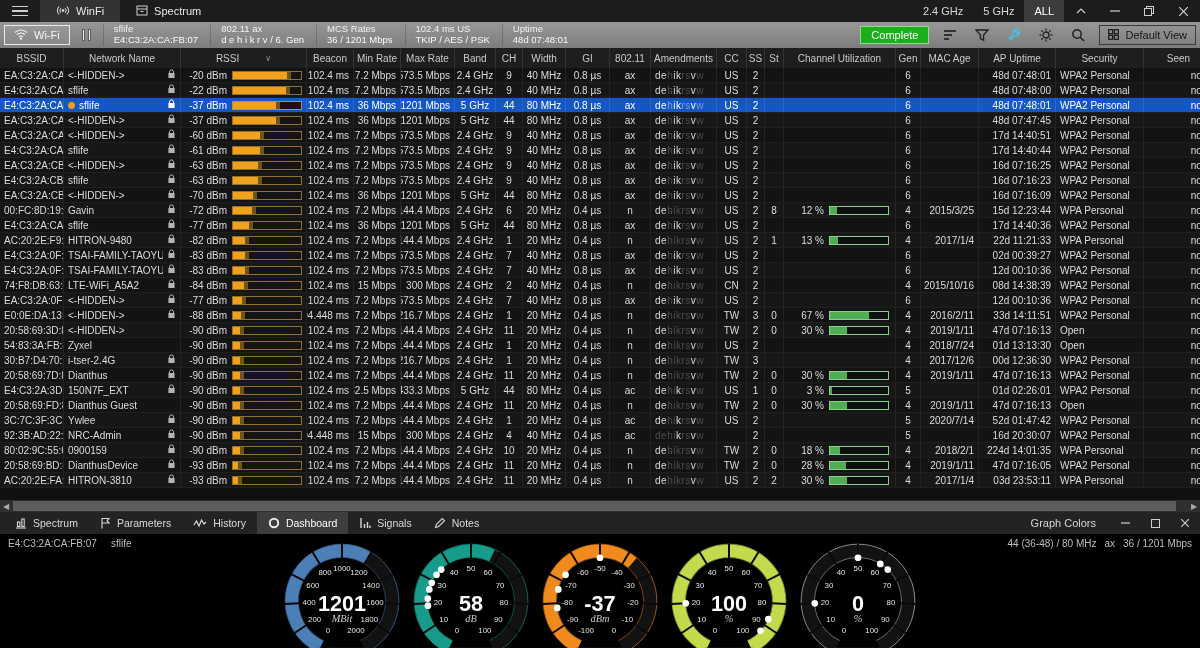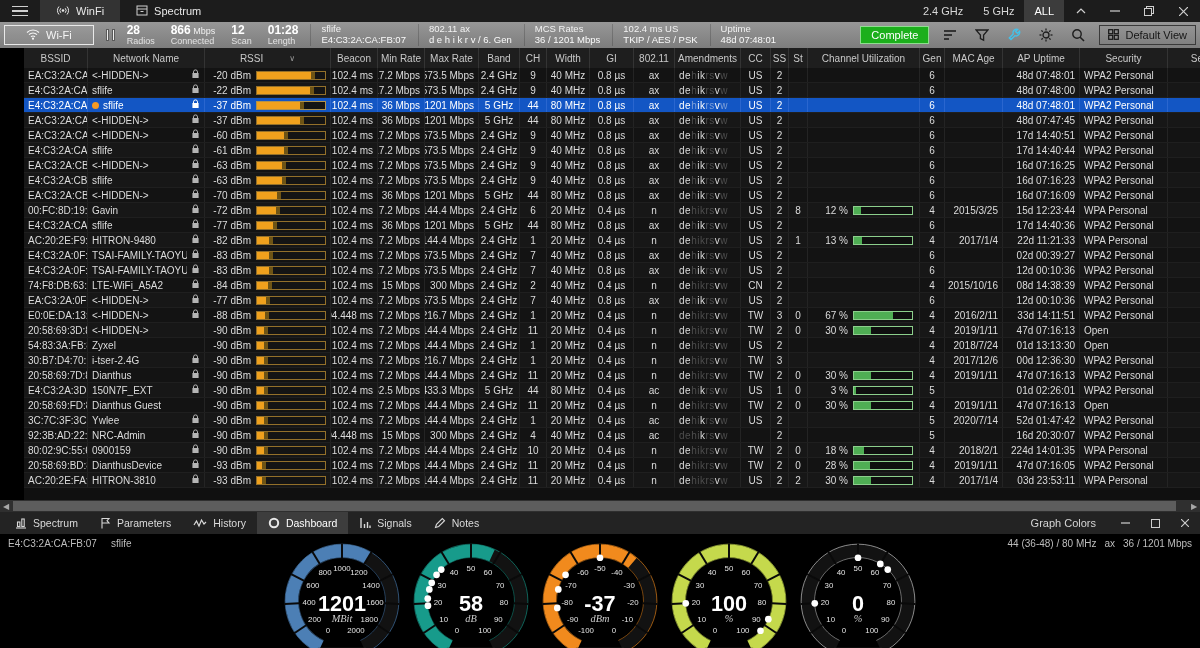--- a/index.html
+++ b/index.html
@@ -14,37 +14,37 @@
   .apptab { display:flex; align-items:center; gap:6px; padding:0 16px; font-size:11px; color:#e8e8e8; }
   .apptab.active { background:#333333; }
   .titlebar .spacer { flex:1; }
   .bandbtn { display:flex; align-items:center; padding:0 10px; font-size:11px; color:#d8d8d8; }
   .bandbtn.active { background:#3c3c3c; color:#fff; }
   .winbtn { width:34px; display:flex; align-items:center; justify-content:center; color:#cfcfcf; }
   .winbtn svg { display:block; }
 
   
   .toolbar { height:26px; flex:0 0 26px; background:linear-gradient(#979797,#7d7d7d); display:flex; align-items:center; padding:0 4px; gap:10px; }
-  .wifi-btn { height:20px; border:1px solid #e9e9e9; display:flex; align-items:center; gap:6px; padding:0 21px; color:#f5f5f5; font-size:11px; background:rgba(255,255,255,0.06); }
+  .wifi-btn { height:20px; border:1px solid #e9e9e9; display:flex; align-items:center; gap:6px; padding:0 9px; color:#f5f5f5; font-size:11px; background:rgba(255,255,255,0.06); }
   .pause-ic { display:flex; gap:3px; margin:0 2px; }
   .pause-ic i { width:3px; height:12px; background:#efefef; border:0.5px solid #5a5a5a; }
   .statgrp { display:flex; flex-direction:column; align-items:flex-start; line-height:1; margin-right:2px; }
   .statgrp .v { font-size:12px; font-weight:bold; color:#ffffff; }
   .statgrp .v small { font-size:9px; font-weight:normal; color:#f0f0f0; }
   .statgrp .l { font-size:9px; color:#e3e3e3; margin-top:1px; }
   .infogrp { display:flex; flex-direction:column; line-height:1.15; border-left:1px solid rgba(0,0,0,0.18); padding-left:10px; }
   .infogrp .a { font-size:9.5px; color:#f2f2f2; }
   .infogrp .b { font-size:9.5px; color:#fbfbfb; }
   .toolbar .flex1 { flex:1; }
   .complete-btn { background:#1caf1c; border:1px solid #8fdc8f; color:#fff; font-size:11px; padding:2px 10px; }
   .tb-ic { width:22px; height:20px; display:flex; align-items:center; justify-content:center; }
   .view-btn { height:20px; border:1px solid #3a3a3a; display:flex; align-items:center; gap:6px; padding:0 8px; font-size:11px; color:#161616; }
 
   
-  .tablewrap { flex:0 0 452px; overflow:hidden; background:#101010;margin-left:24px; }
+  .tablewrap { flex:0 0 452px; overflow:hidden; background:#101010; }
   .trow { display:grid; grid-template-columns:64px 117px 126px 47px 47px 54px 41px 27px 43px 44px 41px 66px 30px 18px 19px 112px 25px 58px 77px 88px 70px; width:1214px; }
   .thead { height:20px; background:#1e1e1e; }
   .thead .c { border-right:1px solid #343434; color:#c9c9c9; font-size:10px; justify-content:center; position:relative; }
   .row { height:15px; background:#131313; border-bottom:1px solid #1f1f1f; cursor:default; }
   .row:nth-child(even) { background:#171717; }
   .row.sel { background:#1356c4; color:#fff; }
   .row.sel .c { border-right-color:#2a66cf; }
   .c { display:flex; align-items:center; overflow:hidden; white-space:nowrap; font-size:10px; padding:0 4px; border-right:1px solid #242424; }
   .c.r { justify-content:flex-end; }
   .c.m { justify-content:center; }
@@ -156,38 +156,20 @@
               <path d="M3 5.7a5.6 5.6 0 0 1 8 0"></path>
               <path d="M5 7.9a2.8 2.8 0 0 1 4 0"></path>
             </g>
             <circle cx="7" cy="9.7" r="1.1" fill="#f5f5f5"></circle>
           </svg></span>
       <span>Wi-Fi</span>
     </div>
     <div class="pause-ic">
         <i></i>
         <i></i>
-      </div>
-    <div id="stats" style="display:flex; gap:14px;">
-        <div class="statgrp">
-          <span class="v">28</span>
-          <span class="l">Radios</span>
-        </div>
-        <div class="statgrp">
-          <span class="v">866<small> Mbps</small></span>
-          <span class="l">Connected</span>
-        </div>
-        <div class="statgrp">
-          <span class="v">12</span>
-          <span class="l">Scan</span>
-        </div>
-        <div class="statgrp">
-          <span class="v">01:28</span>
-          <span class="l">Length</span>
-        </div>
       </div>
     <div id="infogroups" style="display:flex; gap:12px;">
         <div class="infogrp">
           <span class="a">sflife</span>
           <span class="b">E4:C3:2A:CA:FB:07</span>
         </div>
         <div class="infogrp">
           <span class="a">802.11 ax</span>
           <span class="b">d e h i k r v / 6. Gen</span>
         </div>

